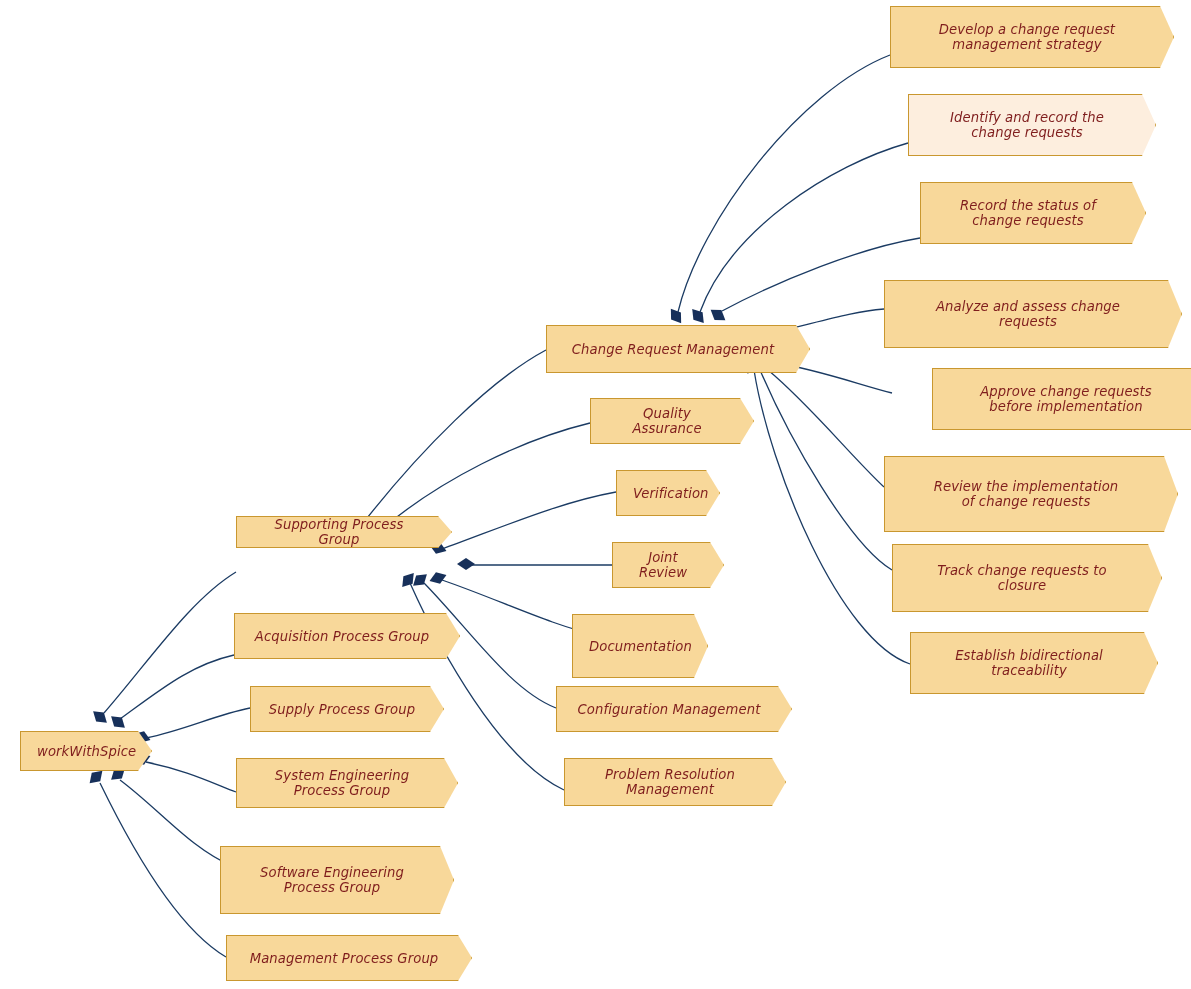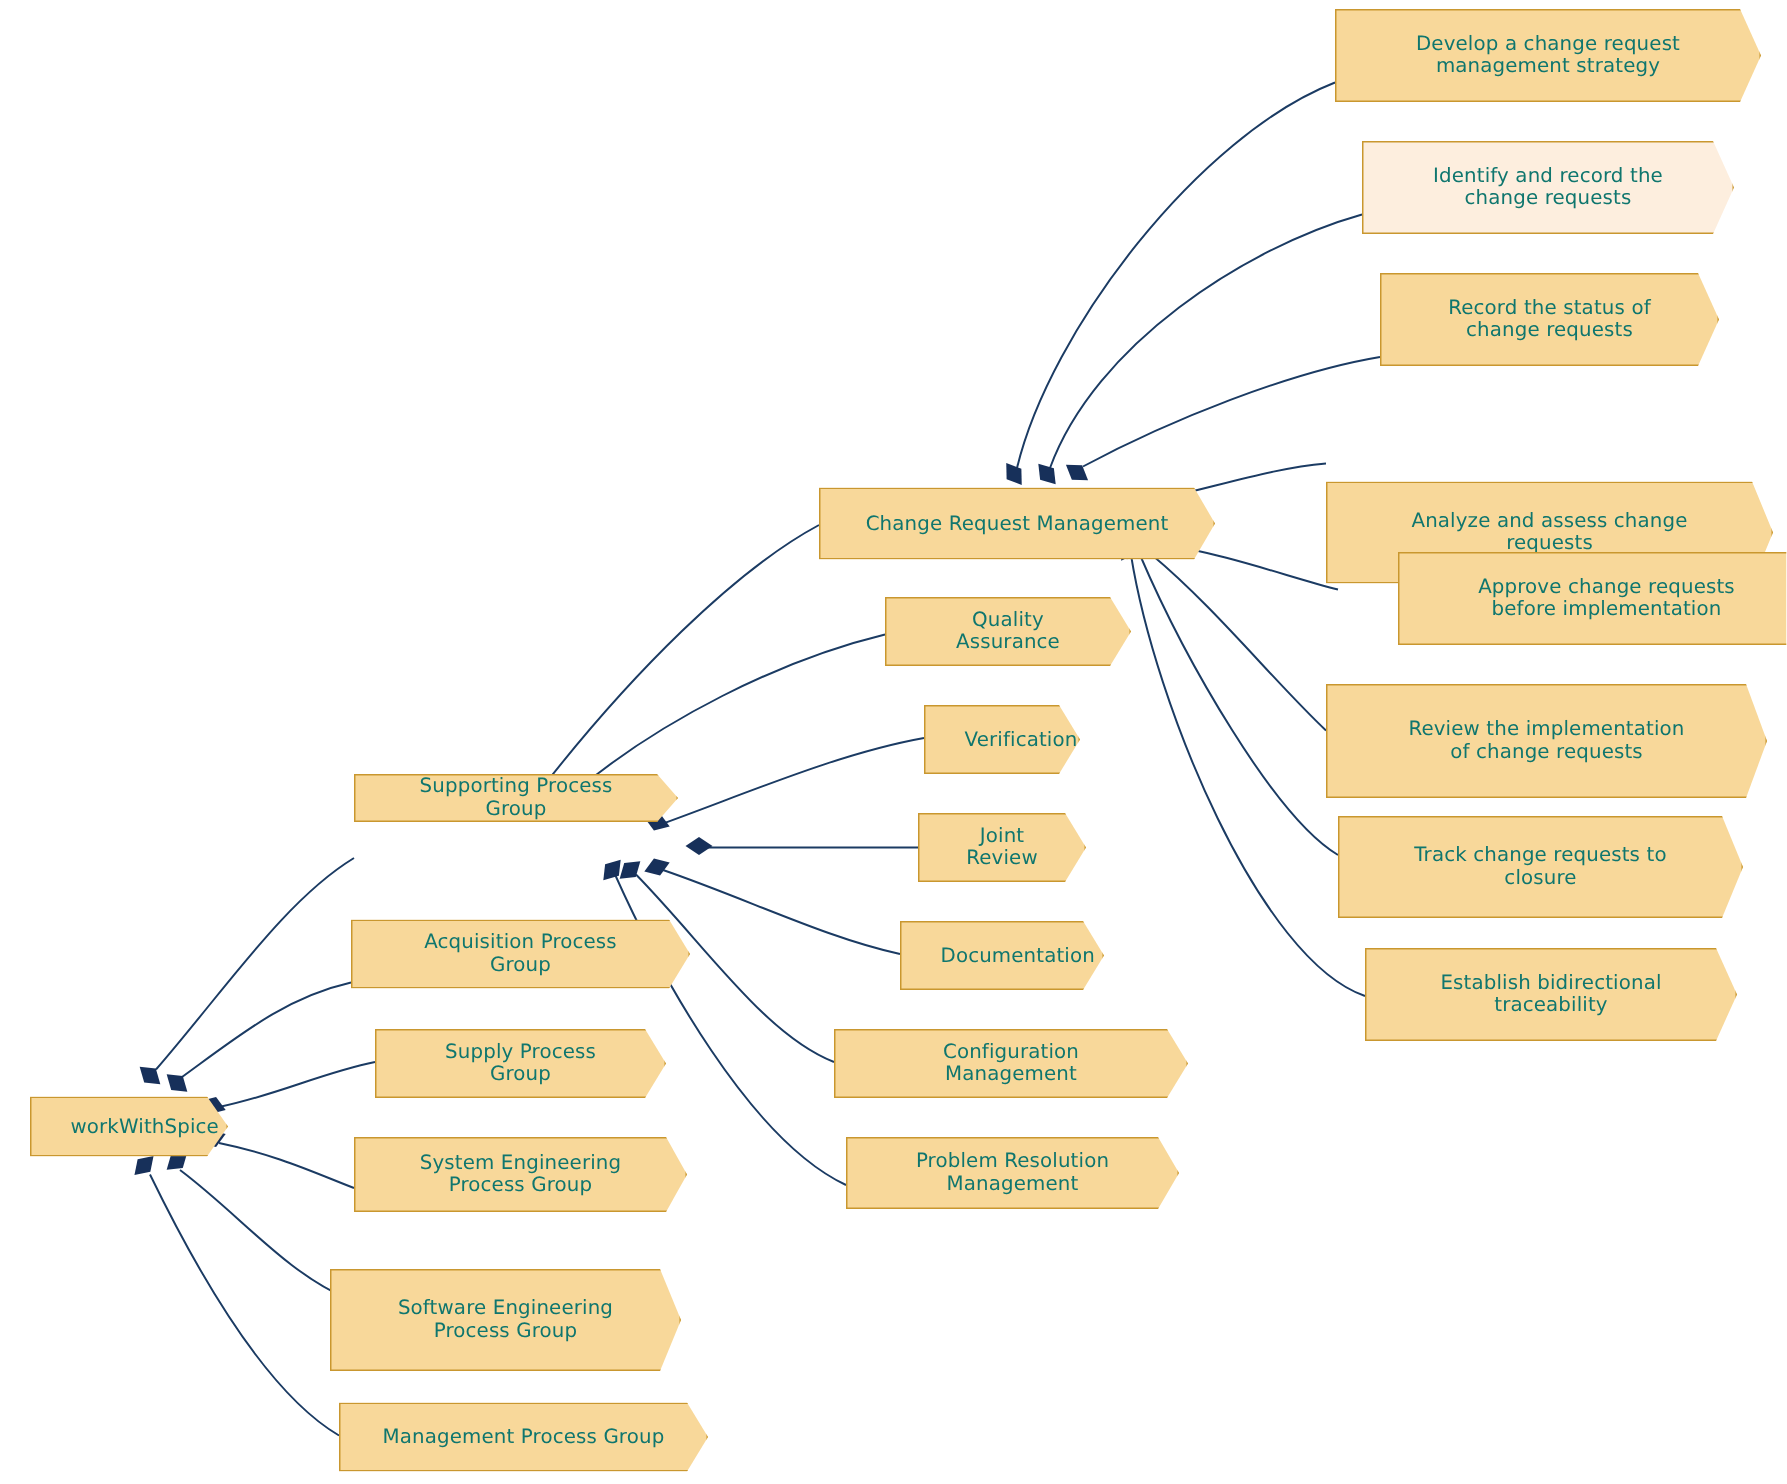--- a/index.html
+++ b/index.html
@@ -25,40 +25,41 @@
     height: 989px;
     pointer-events: none;
   }
   .node {
     position: absolute;
     box-sizing: border-box;
     display: flex;
     align-items: center;
     justify-content: center;
     text-align: center;
-    color: #0f766e;
+    color: #7f1d1d;
     font-size: 13.2px;
     line-height: 15px;
     letter-spacing: 0.1px;
     background: #f8d89a;
     border: 1px solid #c9972f;
-    padding-left: 26px;
+    padding-left: 16px;
     padding-right: 26px;
     -webkit-clip-path: polygon(
         0px 0px,
         calc(100% - 14px) 0px,
         100% 50%,
         calc(100% - 14px) 100%,
         0px 100%);
     clip-path: polygon(
         0px 0px,
         calc(100% - 14px) 0px,
         100% 50%,
         calc(100% - 14px) 100%,
         0px 100%);
+    font-style: italic;
   }
   .node.highlight {
     background: #fdeede;
   }
   .node .node-label {
     display: block;
     width: 100%;
     white-space: pre-line;
   }
 </style>
@@ -145,21 +146,21 @@
       </div>
       <div class="node" style="left: 590px; top: 398px; width: 164px; height: 46px;">
         <span class="node-label">Quality Assurance</span>
       </div>
       <div class="node" style="left: 616px; top: 470px; width: 104px; height: 46px;">
         <span class="node-label">Verification</span>
       </div>
       <div class="node" style="left: 612px; top: 542px; width: 112px; height: 46px;">
         <span class="node-label">Joint Review</span>
       </div>
-      <div class="node" style="left: 600px; top: 614px; width: 136px; height: 46px;">
+      <div class="node" style="left: 572px; top: 614px; width: 136px; height: 64px;">
         <span class="node-label">Documentation</span>
       </div>
       <div class="node" style="left: 556px; top: 686px; width: 236px; height: 46px;">
         <span class="node-label">Configuration Management</span>
       </div>
       <div class="node" style="left: 564px; top: 758px; width: 222px; height: 48px;">
         <span class="node-label">Problem Resolution
 Management</span>
       </div>
       <div class="node" style="left: 890px; top: 6px; width: 284px; height: 62px;">
@@ -167,21 +168,21 @@
 management strategy</span>
       </div>
       <div class="node highlight" style="left: 908px; top: 94px; width: 248px; height: 62px;">
         <span class="node-label">Identify and record the
 change requests</span>
       </div>
       <div class="node" style="left: 920px; top: 182px; width: 226px; height: 62px;">
         <span class="node-label">Record the status of
 change requests</span>
       </div>
-      <div class="node" style="left: 884px; top: 280px; width: 298px; height: 68px; margin-top: 41px;">
+      <div class="node" style="left: 884px; top: 280px; width: 298px; height: 68px;">
         <span class="node-label">Analyze and assess change
 requests</span>
       </div>
       <div class="node" style="left: 932px; top: 368px; width: 278px; height: 62px;">
         <span class="node-label">Approve change requests
 before implementation</span>
       </div>
       <div class="node" style="left: 884px; top: 456px; width: 294px; height: 76px;">
         <span class="node-label">Review the implementation
 of change requests</span>

